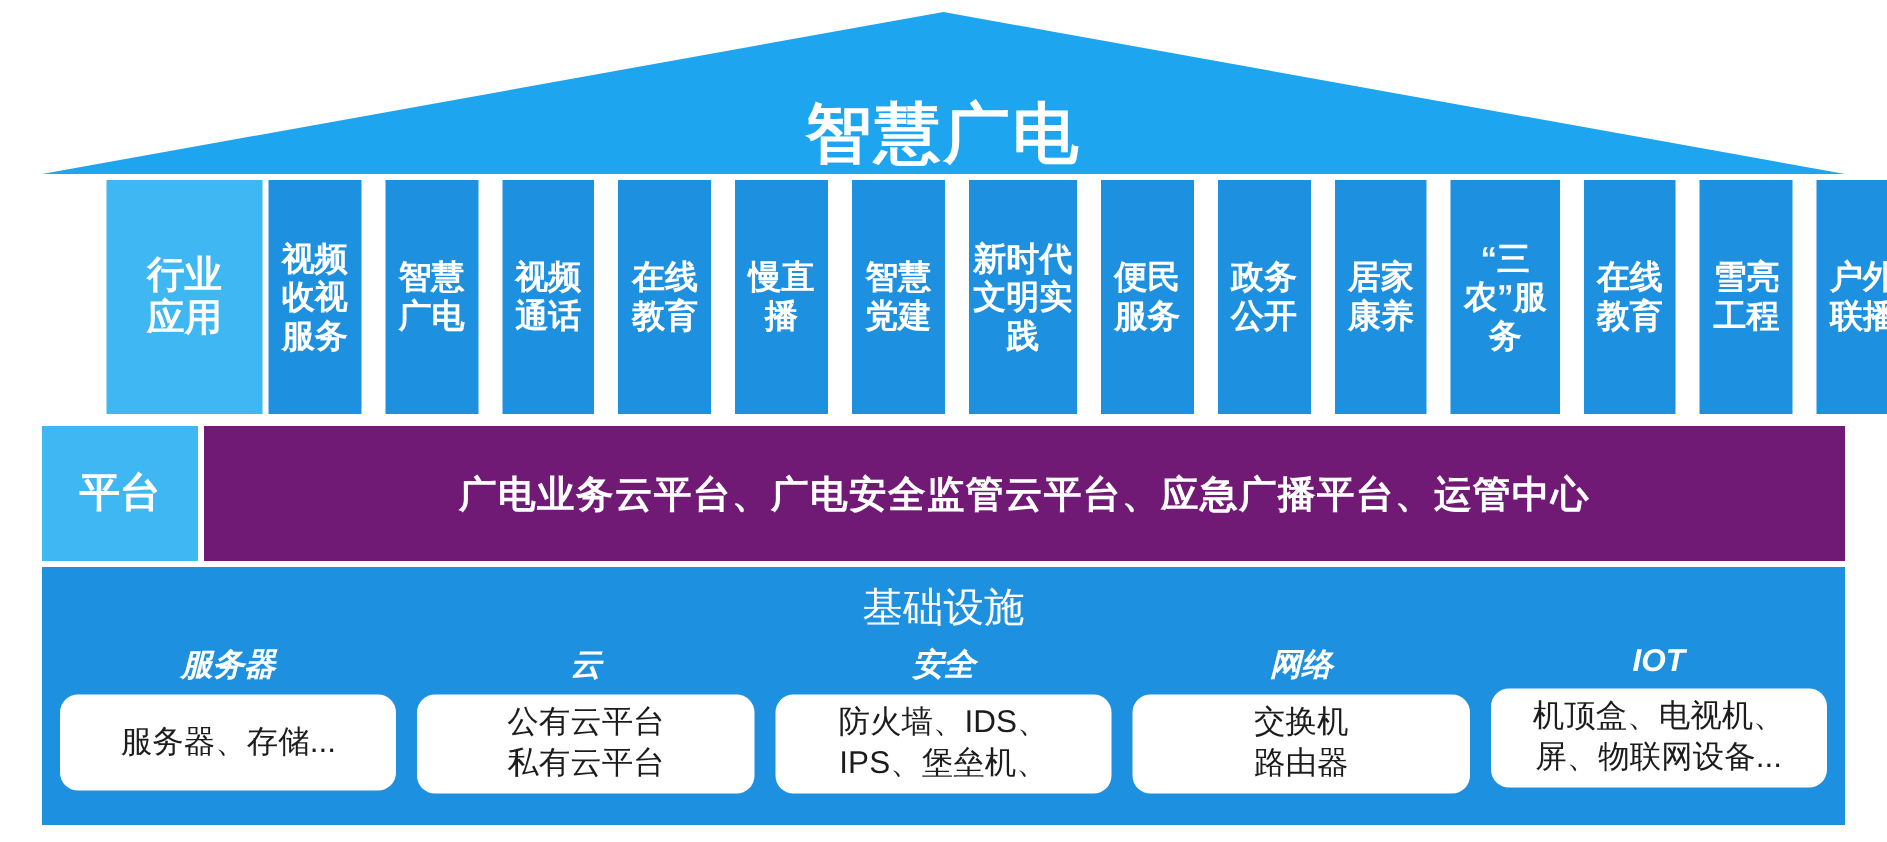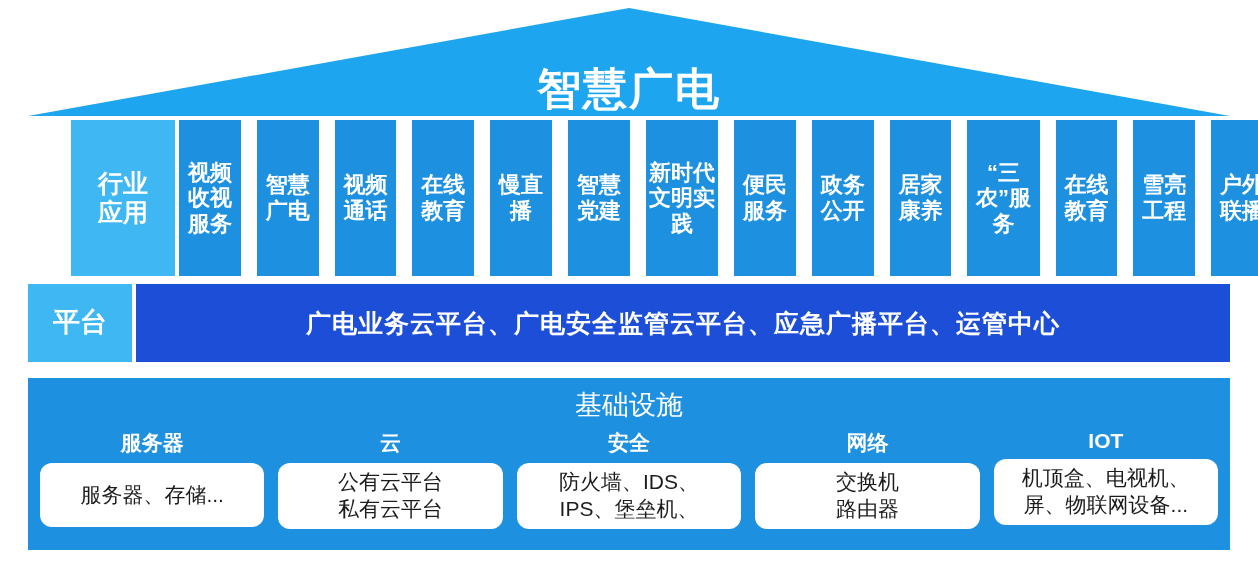--- a/index.html
+++ b/index.html
@@ -92,30 +92,30 @@
     word-break: break-all;
   }
   .app-cell.wide { flex: 1.18 1 0; }
 
   
   .row-platform {
     position: absolute;
     left: 28px;
     top: 284px;
     width: 1202px;
-    height: 78px;
+    height: 90px;
     display: flex;
     gap: 4px;
   }
   .label-cell.platform {
     font-size: 27px;
   }
   .platform-bar {
     flex: 1 1 auto;
-    background: #1d4ed8;
+    background: #701a75;
     color: #ffffff;
     font-size: 25px;
     font-weight: bold;
     display: flex;
     align-items: center;
     justify-content: center;
     text-align: left;
     letter-spacing: 1px;
   }
 
@@ -146,20 +146,21 @@
     display: flex;
     flex-direction: column;
     align-items: stretch;
   }
   .infra-col-title {
     color: #ffffff;
     font-size: 21px;
     font-weight: bold;
     text-align: center;
     margin-bottom: 6px;
+    font-style: italic;
   }
   .infra-box {
     background: #ffffff;
     border-radius: 12px;
     min-height: 64px;
     display: flex;
     flex-direction: column;
     align-items: center;
     justify-content: center;
     color: #1c1c1c;

